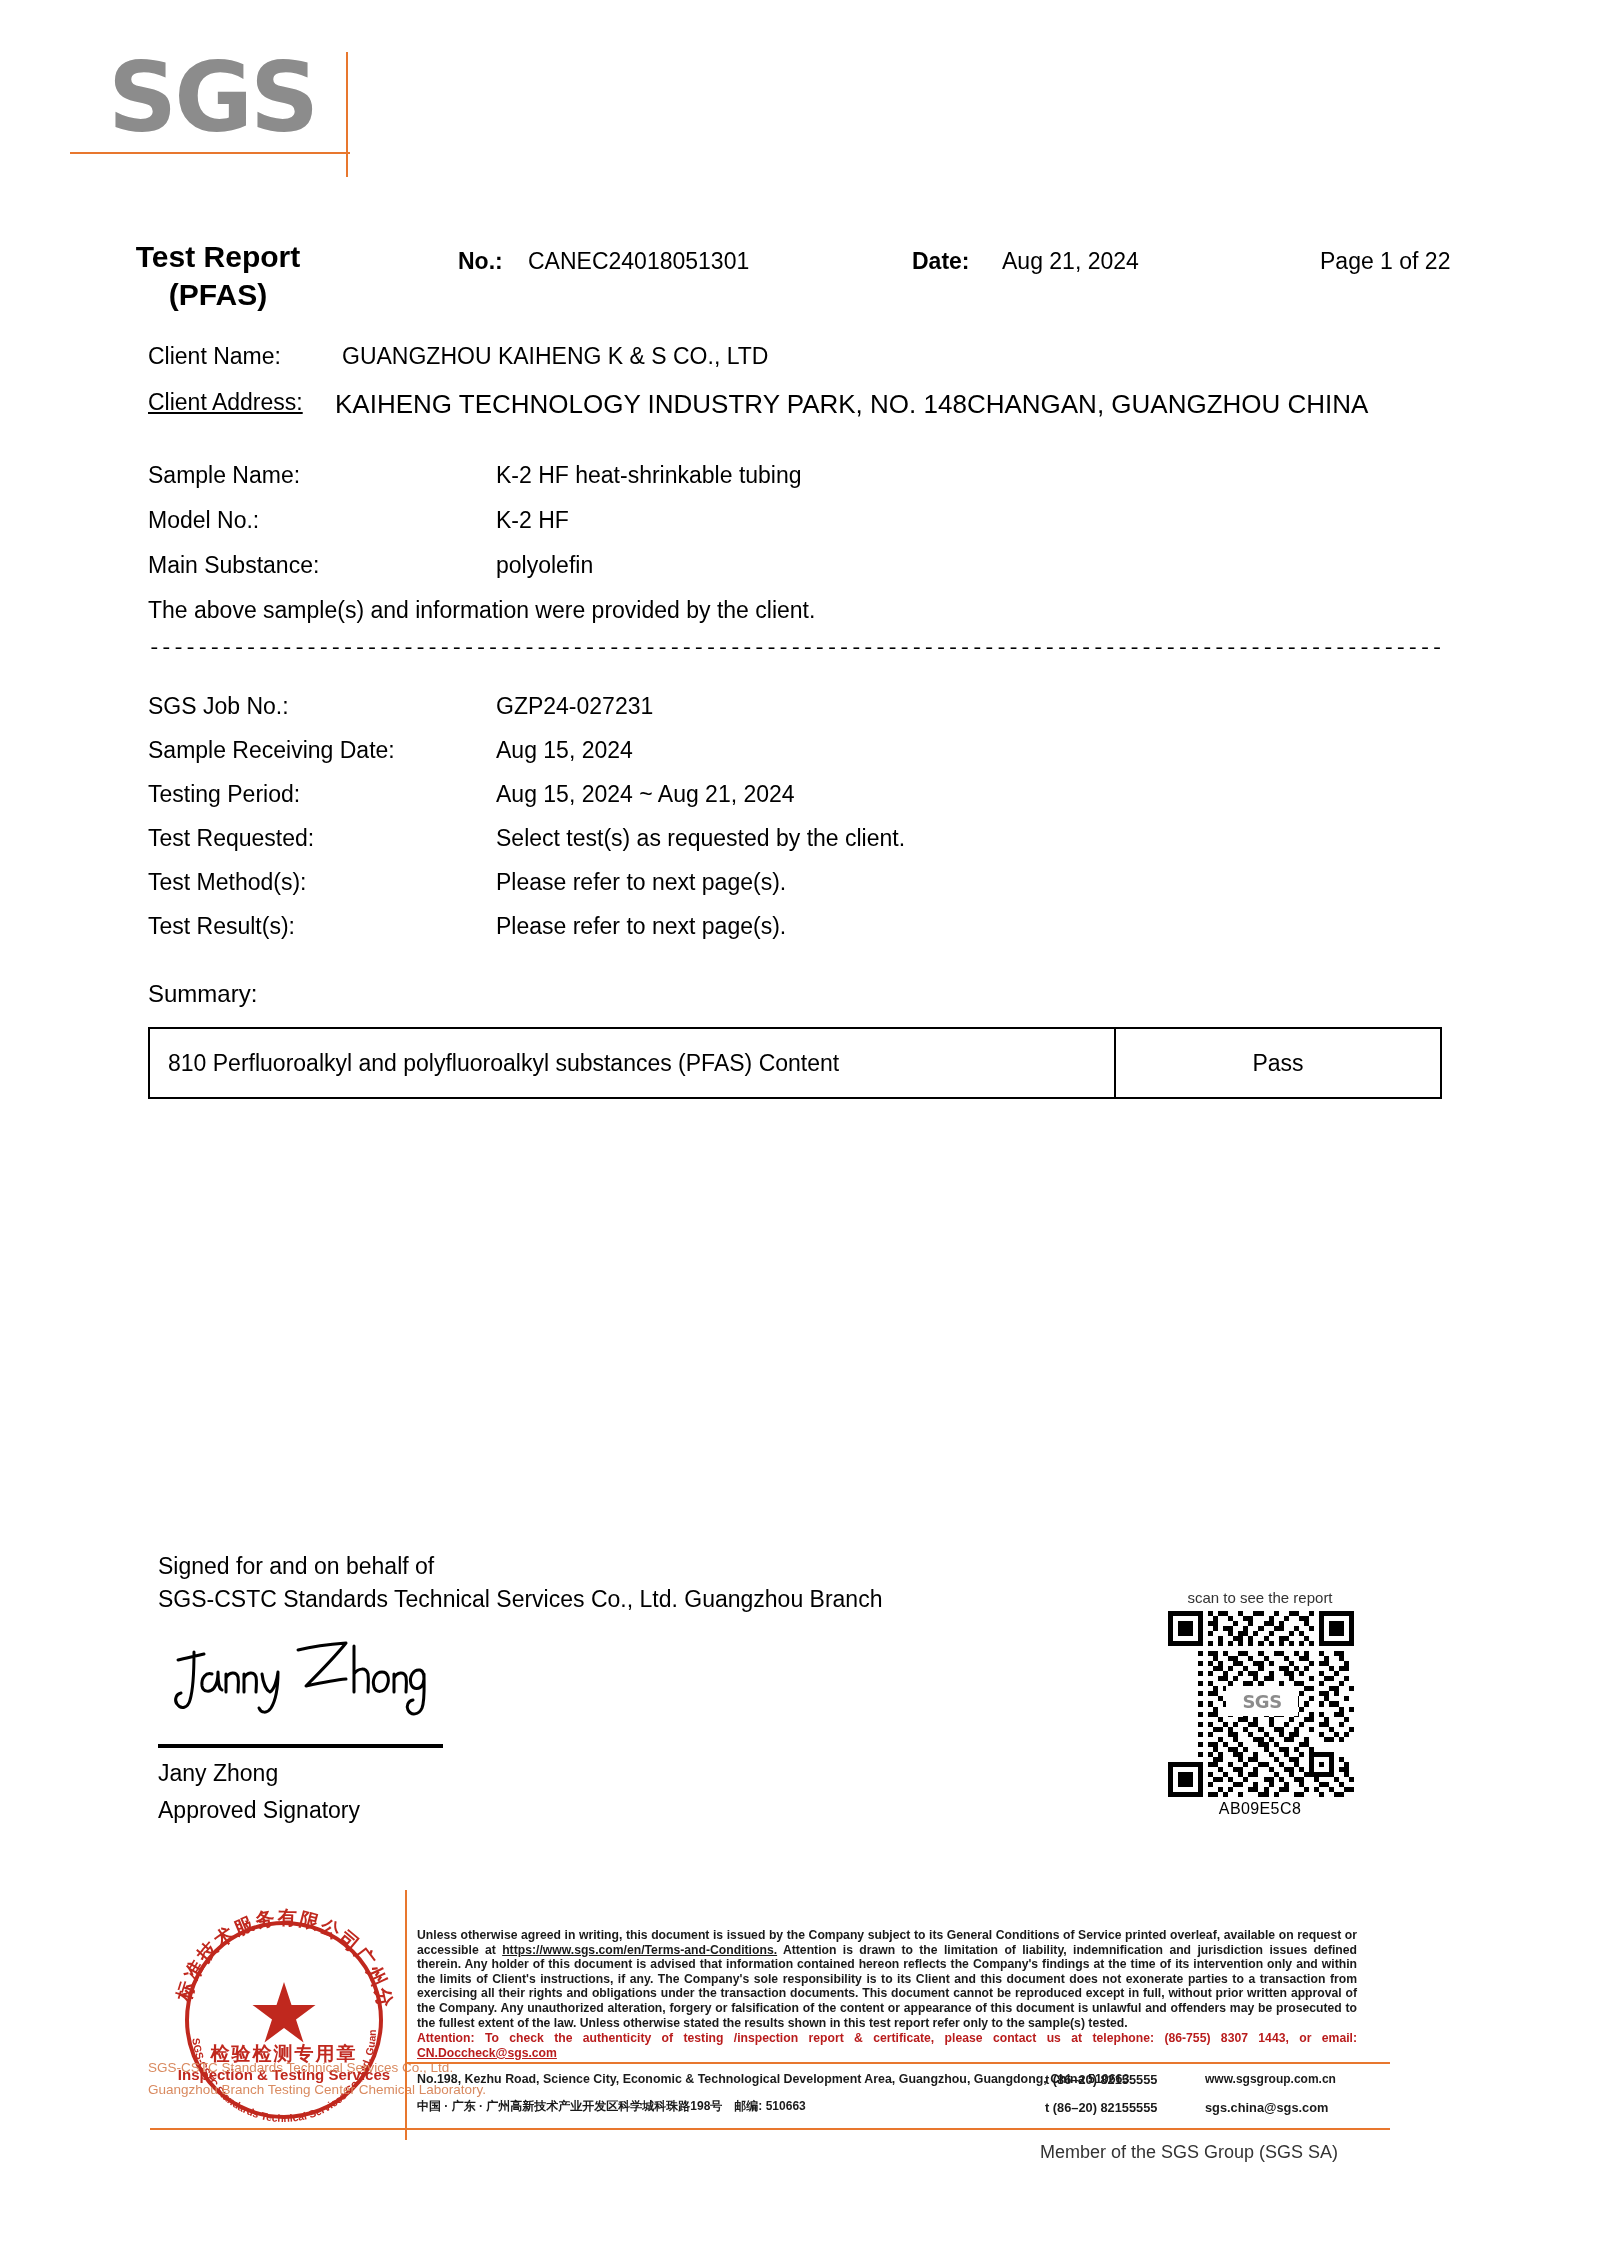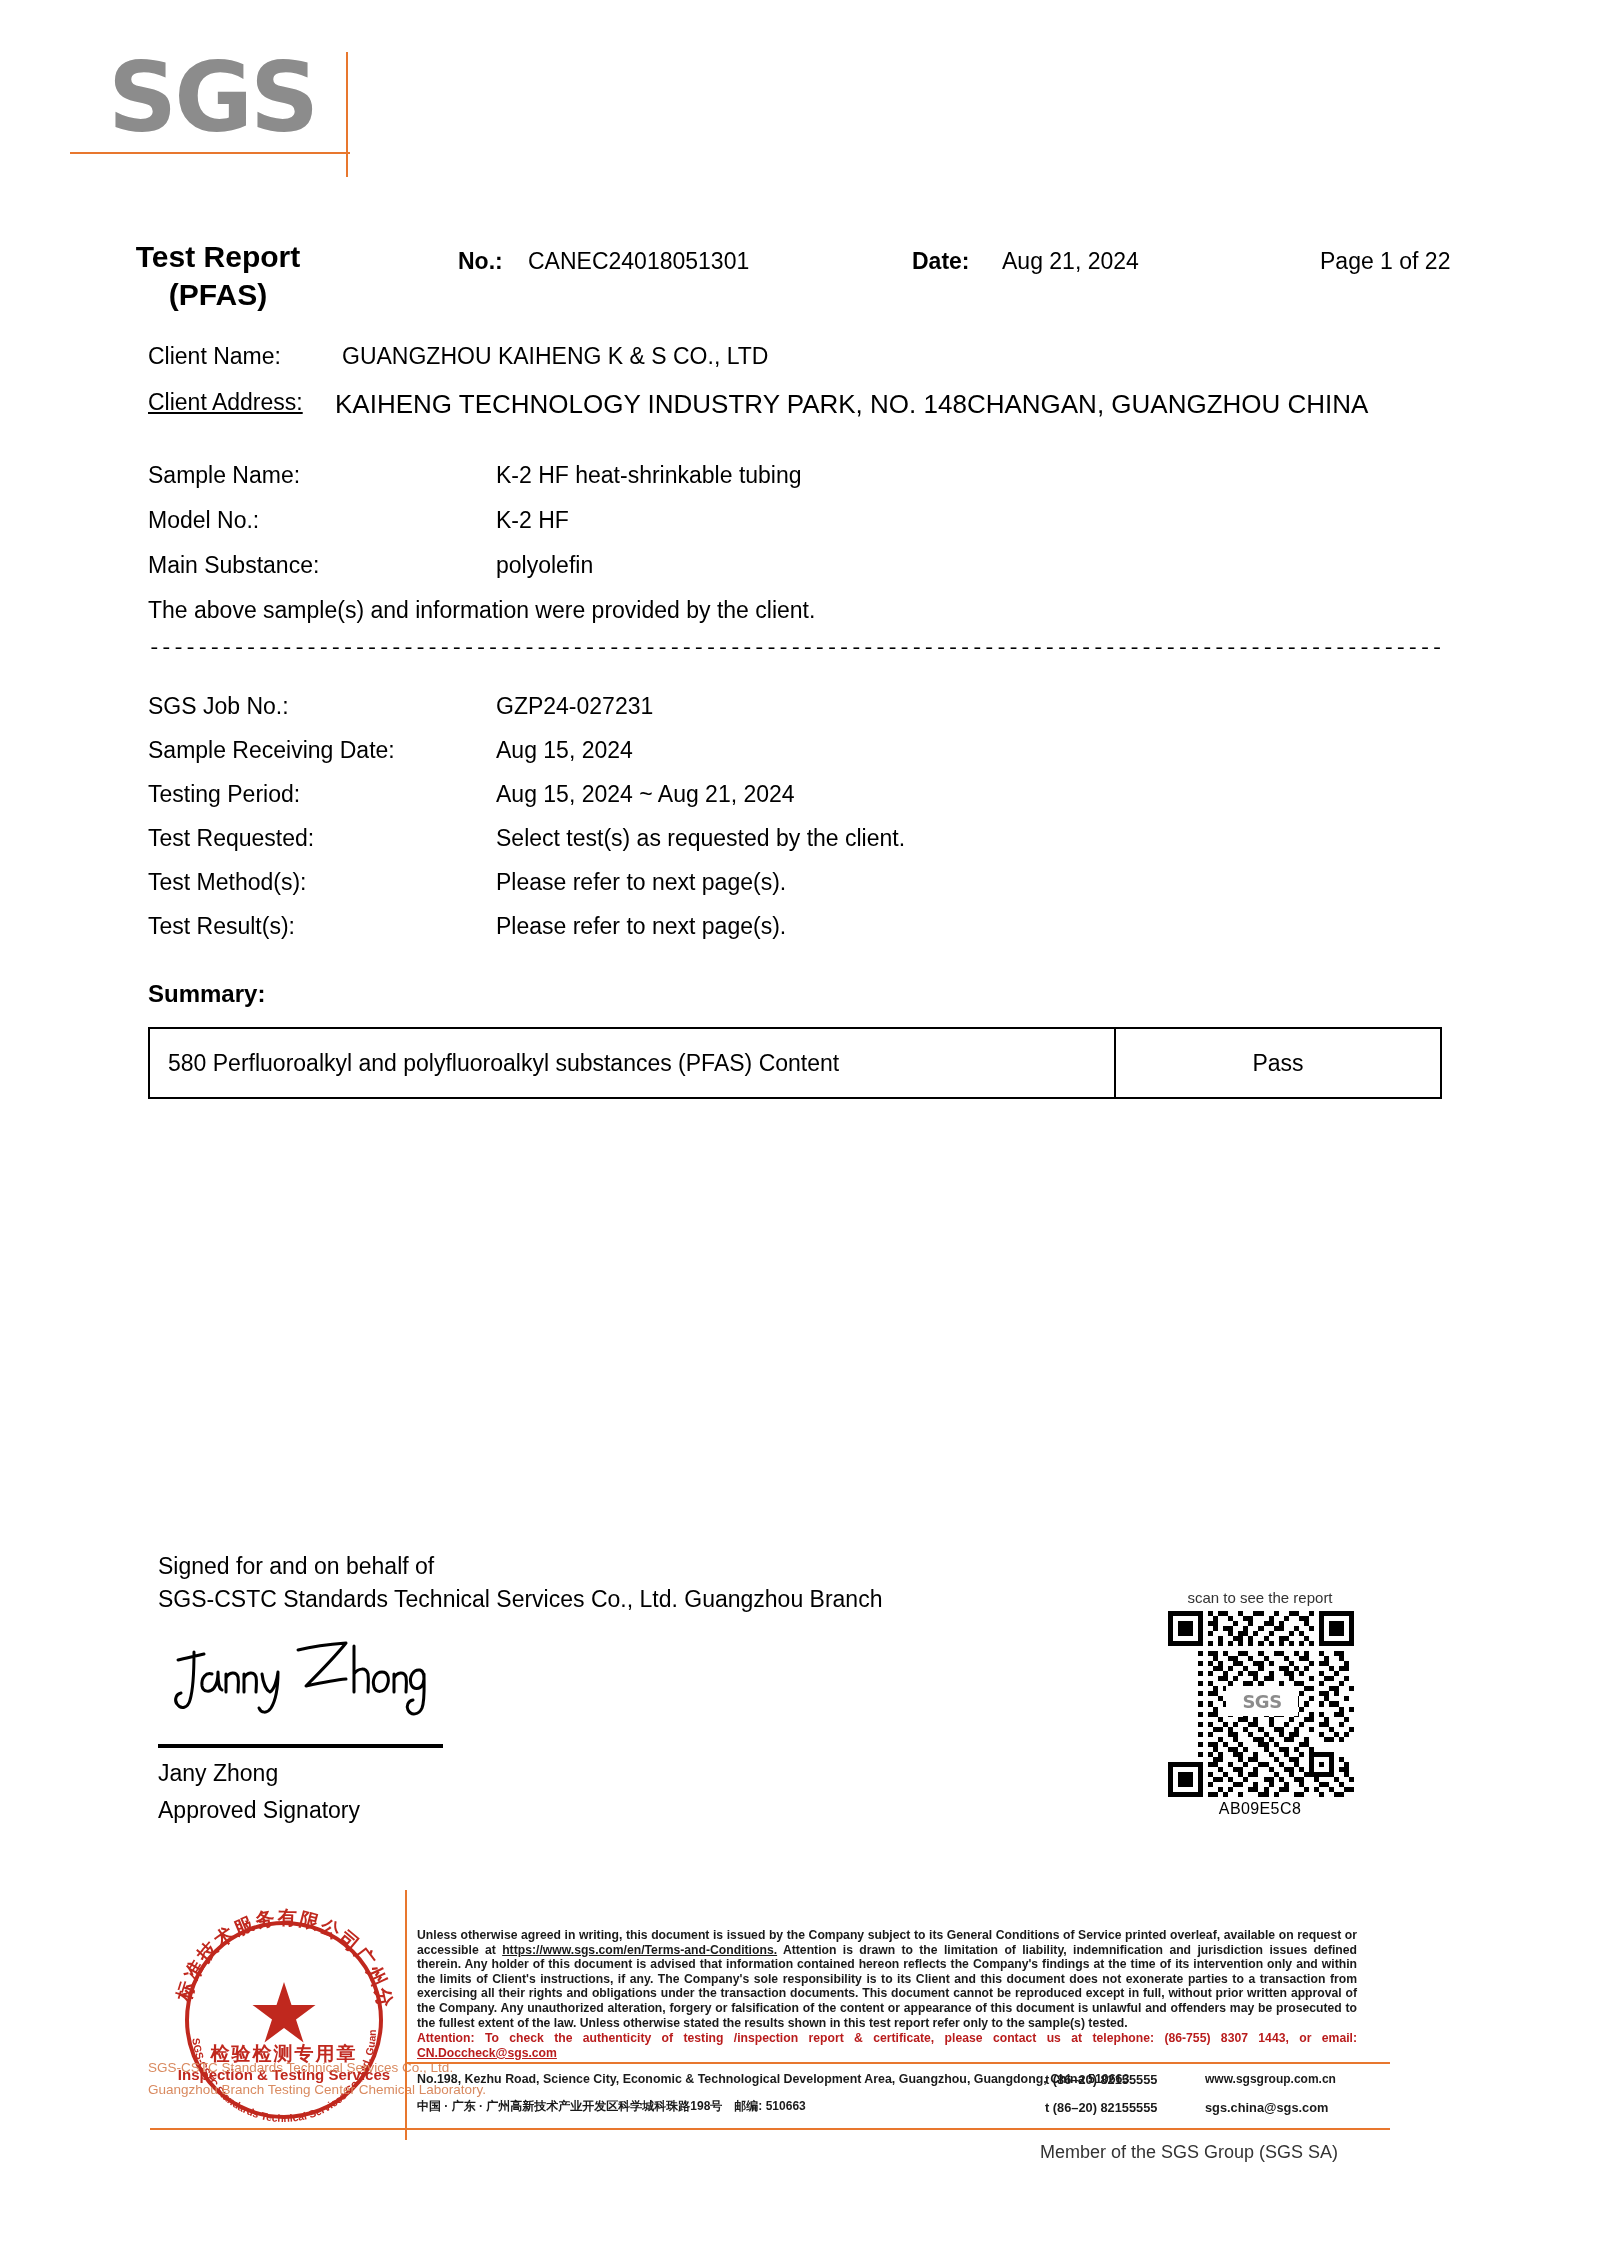--- a/index.html
+++ b/index.html
@@ -132,21 +132,21 @@
   .jrow { position: relative; height: 44px; }
   .jrow .lbl { position:absolute; left:0px; top:0px; font-size:23px; }
   .jrow .val { position:absolute; left:348px; top:0px; font-size:23px; }
 
   
   .summary-title {
     position: absolute;
     left: 148px;
     top: 980px;
     font-size: 24px;
-    font-weight: bold;
+    font-weight: normal;
   }
   .summary-table {
     position: absolute;
     left: 148px;
     top: 1027px;
     width: 1294px;
     height: 72px;
     border: 2px solid #000;
     box-sizing: border-box;
   }
@@ -393,21 +393,21 @@
       <span class="val">Please refer to next page(s).</span>
     </div>
     <div class="jrow">
       <span class="lbl">Test Result(s):</span>
       <span class="val">Please refer to next page(s).</span>
     </div>
   </div>
 
   <div class="summary-title">Summary:</div>
   <div class="summary-table">
-    <div class="summary-cell-left">580 Perfluoroalkyl and polyfluoroalkyl substances (PFAS) Content</div>
+    <div class="summary-cell-left">810 Perfluoroalkyl and polyfluoroalkyl substances (PFAS) Content</div>
     <div class="summary-cell-right">Pass</div>
   </div>
 
   <div class="sig-line1">Signed for and on behalf of</div>
   <div class="sig-line2">SGS-CSTC Standards Technical Services Co., Ltd. Guangzhou Branch</div>
 
   <div class="sig-image">
     <svg viewBox="0 0 270 90" width="270" height="90" xmlns="http://www.w3.org/2000/svg">
       <g fill="none" stroke="#000" stroke-width="3" stroke-linecap="round" stroke-linejoin="round">
 

